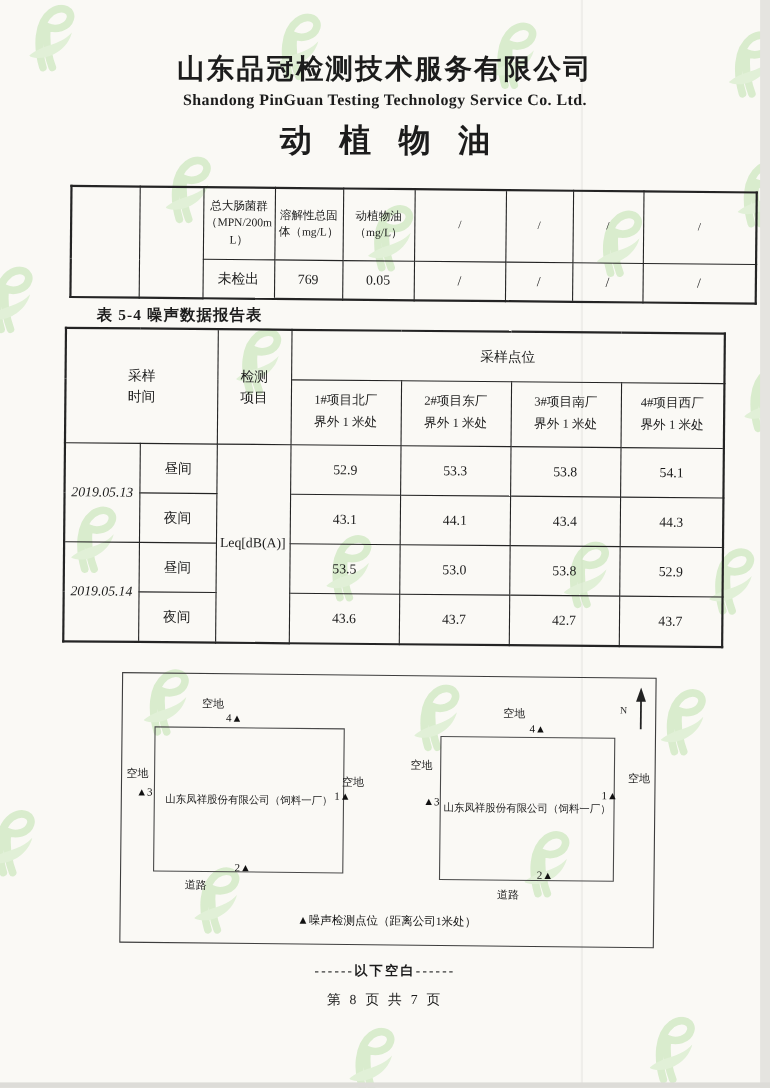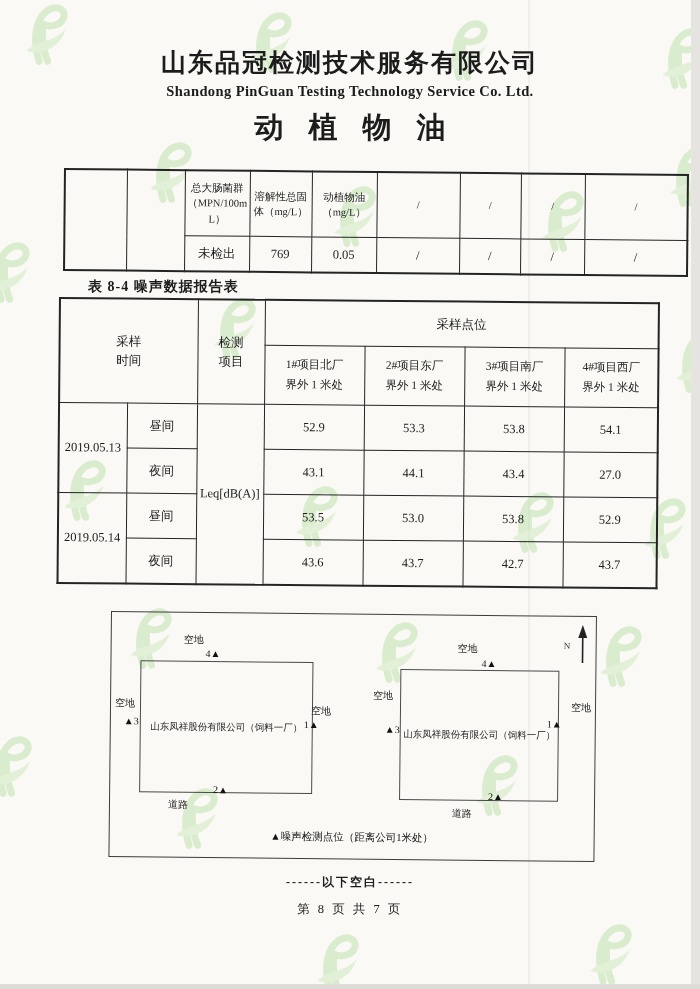--- a/index.html
+++ b/index.html
@@ -31,21 +31,21 @@
   .t1 { width:623px; border:2px solid #242424; }
   .t1 .rh td { height:64px; font-size:10.5px; line-height:1.45; }
   .t1 .rv td { height:34px; font-size:12.5px; }
 
   .t2title { left:88px; top:278px; font-size:14px; font-weight:bold; letter-spacing:1px; z-index:1; }
   .t2wrap { left:59px; top:297px; transform:rotate(.5deg); transform-origin:0 0; z-index:1; }
   .t2 { width:599px; border:2px solid #242424; }
   .t2 .h1 td { height:44px; font-size:12.5px; line-height:1.5; }
   .t2 .h2 td { height:58px; font-size:11.5px; line-height:1.7; }
   .t2 .dr td { height:44px; font-size:12.5px; }
-  .t2 .date  { font-size:11px; letter-spacing:0; }
+  .t2 .date  { font-size:11px; letter-spacing:0;font-style:italic; }
 
   .diagram { left:111px; top:611px; width:484px; height:244px; border:1.6px solid #3d3d3d;
              transform:rotate(.6deg); transform-origin:0 0; z-index:1; background:transparent; }
   .dlab  { position:absolute; font-size:10px; color:#222; white-space:nowrap; }
   .dpt   { position:absolute; font-size:10px; color:#111; white-space:nowrap; }
   .fbox  { position:absolute; border:1.2px solid #4a4a4a; display:flex; align-items:center; justify-content:center; }
   .fname { font-size:9.5px; color:#222; white-space:nowrap; }
   .legend{ position:absolute; left:0; right:0; top:216px; text-align:center; font-size:10.5px; color:#111; }
   .north { position:absolute; left:452px; top:24px; font-size:9px; color:#333; }
   .narr  { position:absolute; left:464px; top:8px; }
@@ -157,21 +157,21 @@
           <col style="width:83px">
         <col style="width:61px">
           <col style="width:64px">
           <col style="width:103px">
       </colgroup>
       <tbody>
           <tr class="rh">
         <td rowspan="2"></td>
         <td rowspan="2"></td>
         <td class="pre">总大肠菌群
-（MPN/100m
+（MPN/200m
 L）</td>
         <td class="pre">溶解性总固
 体（mg/L）</td>
         <td class="pre">动植物油
 （mg/L）</td>
         <td>/</td>
         <td>/</td>
         <td>/</td>
         <td>/</td>
       </tr>
@@ -181,21 +181,21 @@
         <td>0.05</td>
         <td>/</td>
         <td>/</td>
         <td>/</td>
         <td>/</td>
       </tr>
     </tbody>
       </table>
   </div>
 
-  <div class="abs t2title">表 8-4 噪声数据报告表</div>
+  <div class="abs t2title">表 5-4 噪声数据报告表</div>
 
   <div class="abs t2wrap">
     <table class="t2">
       <colgroup>
         <col style="width:68px">
           <col style="width:70px">
           <col style="width:67px">
         <col style="width:100px">
           <col style="width:100px">
           <col style="width:100px">
@@ -226,21 +226,21 @@
         <td>52.9</td>
         <td>53.3</td>
         <td>53.8</td>
         <td>54.1</td>
       </tr>
       <tr class="dr">
         <td>夜间</td>
         <td>43.1</td>
         <td>44.1</td>
         <td>43.4</td>
-        <td>27.0</td>
+        <td>44.3</td>
       </tr>
       <tr class="dr">
         <td rowspan="2" class="date">2019.05.14</td>
         <td>昼间</td>
         <td>53.5</td>
         <td>53.0</td>
         <td>53.8</td>
         <td>52.9</td>
       </tr>
       <tr class="dr">

